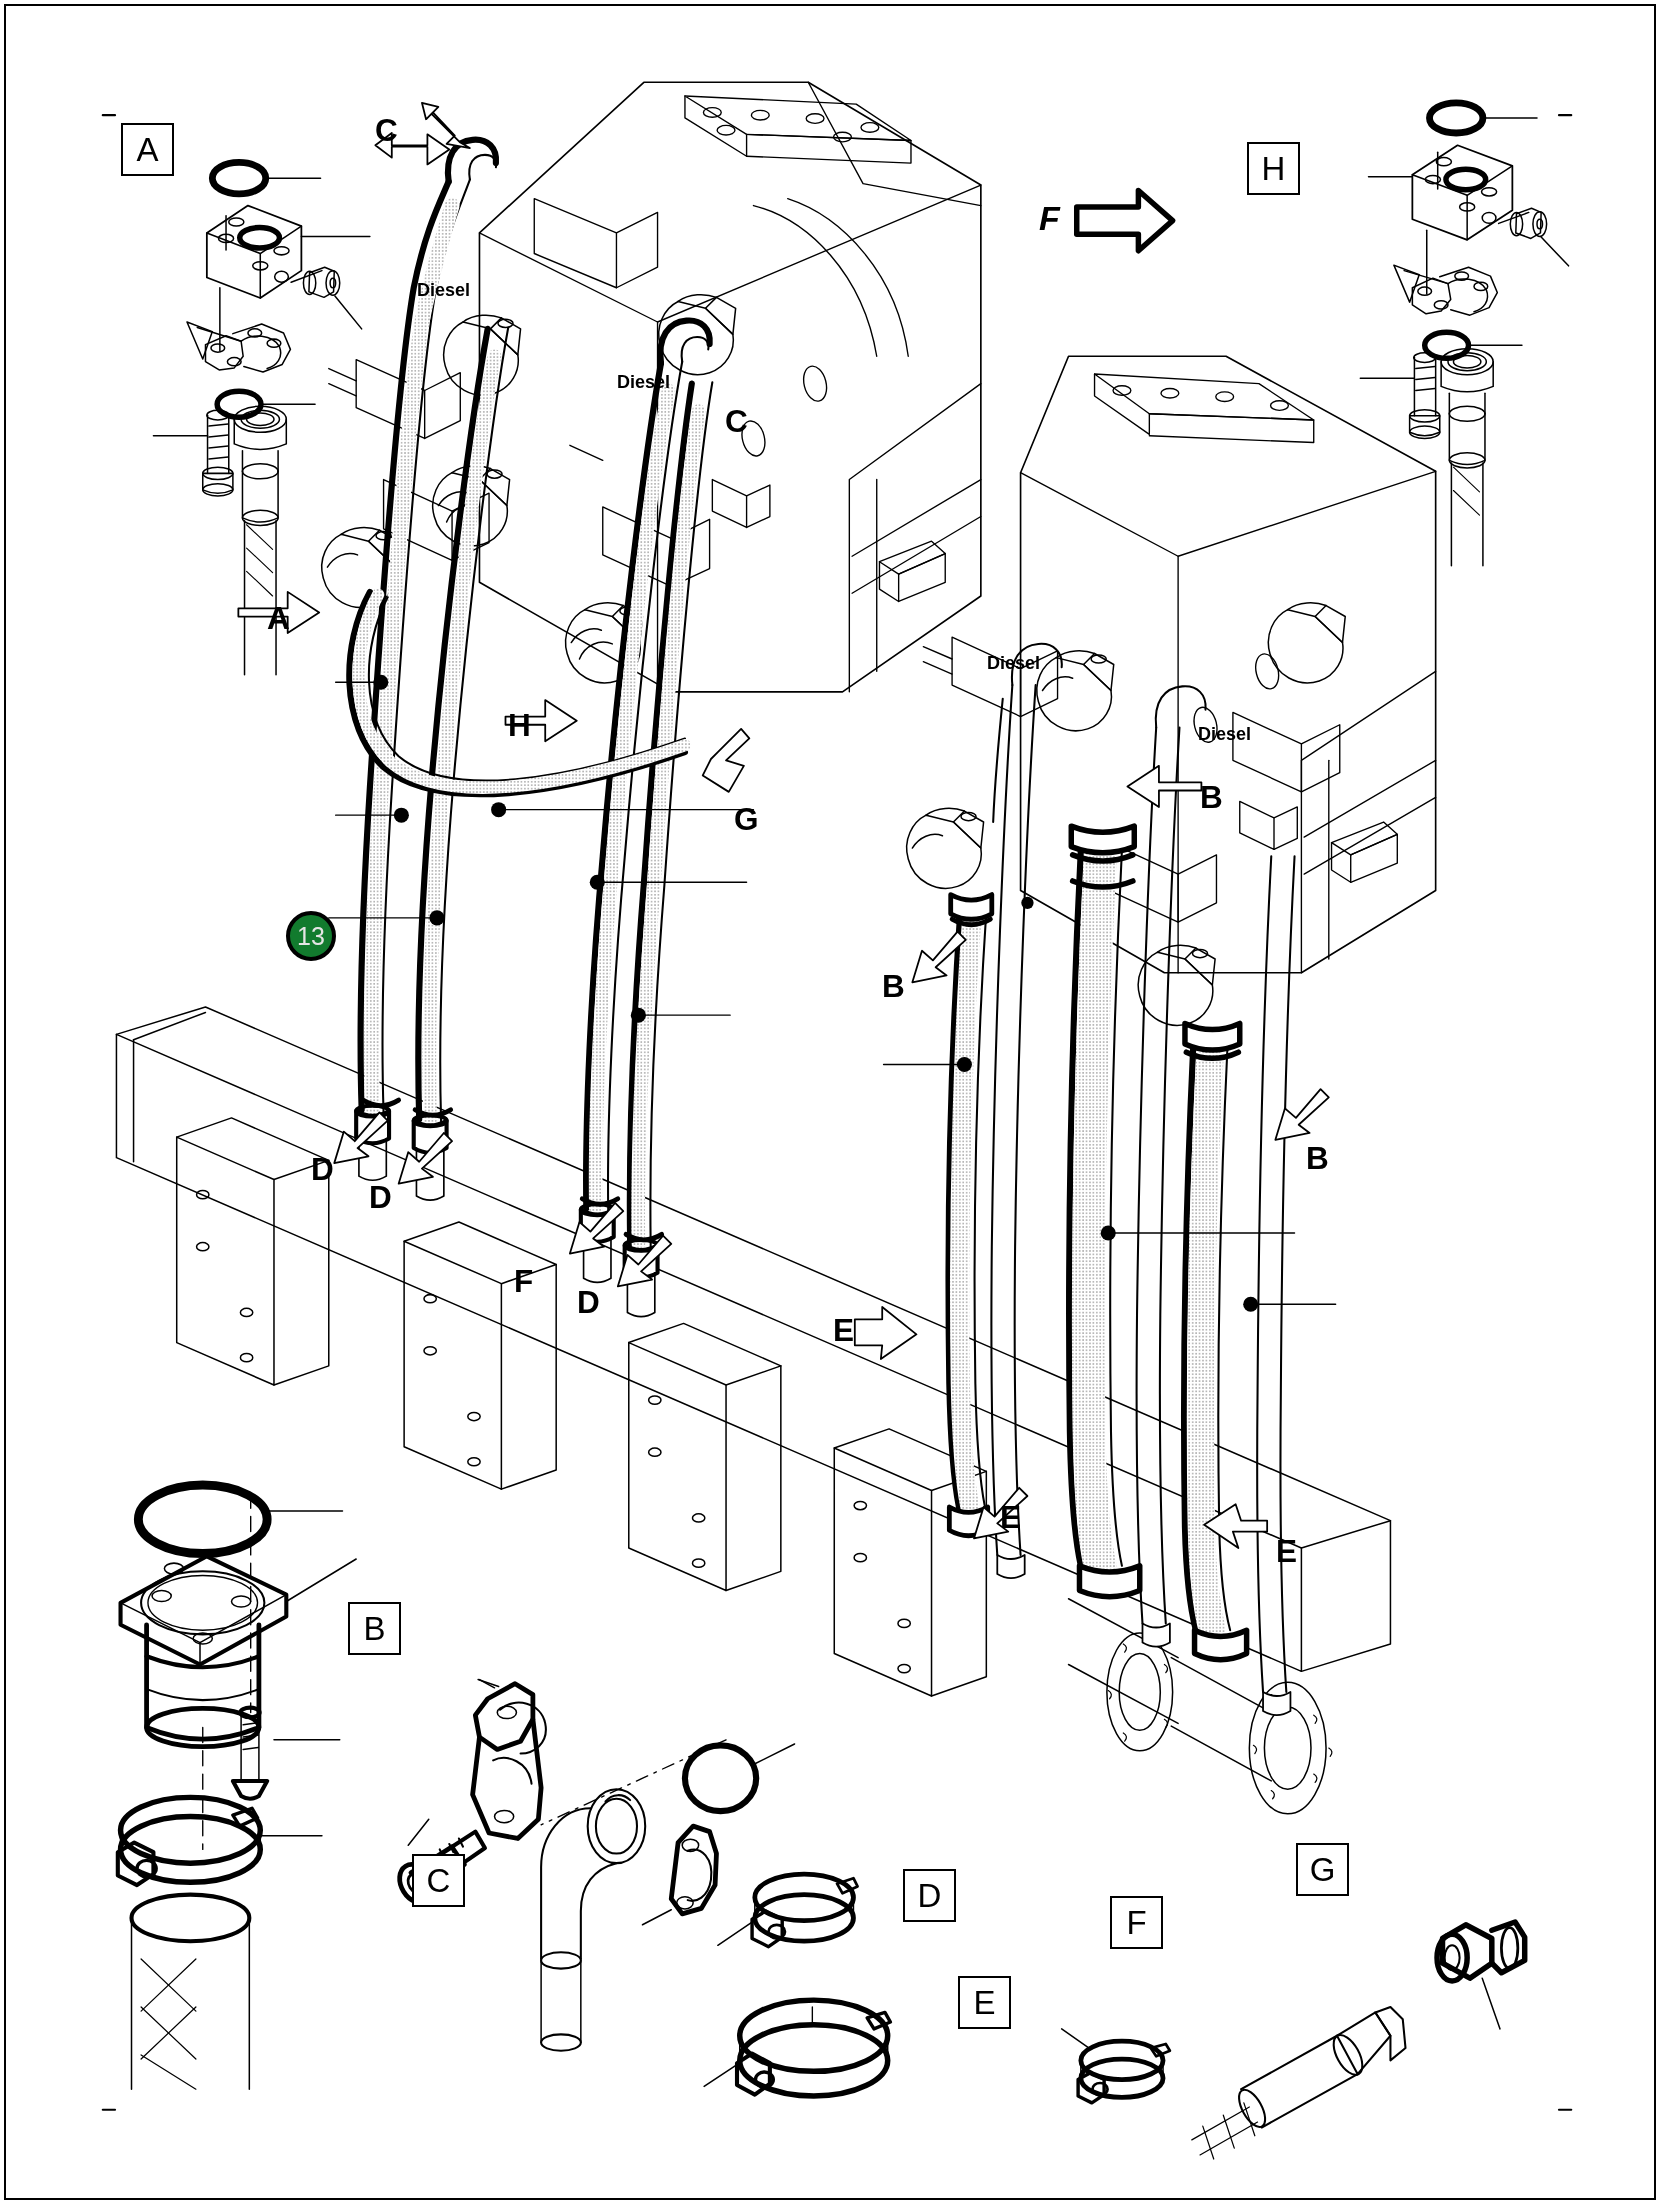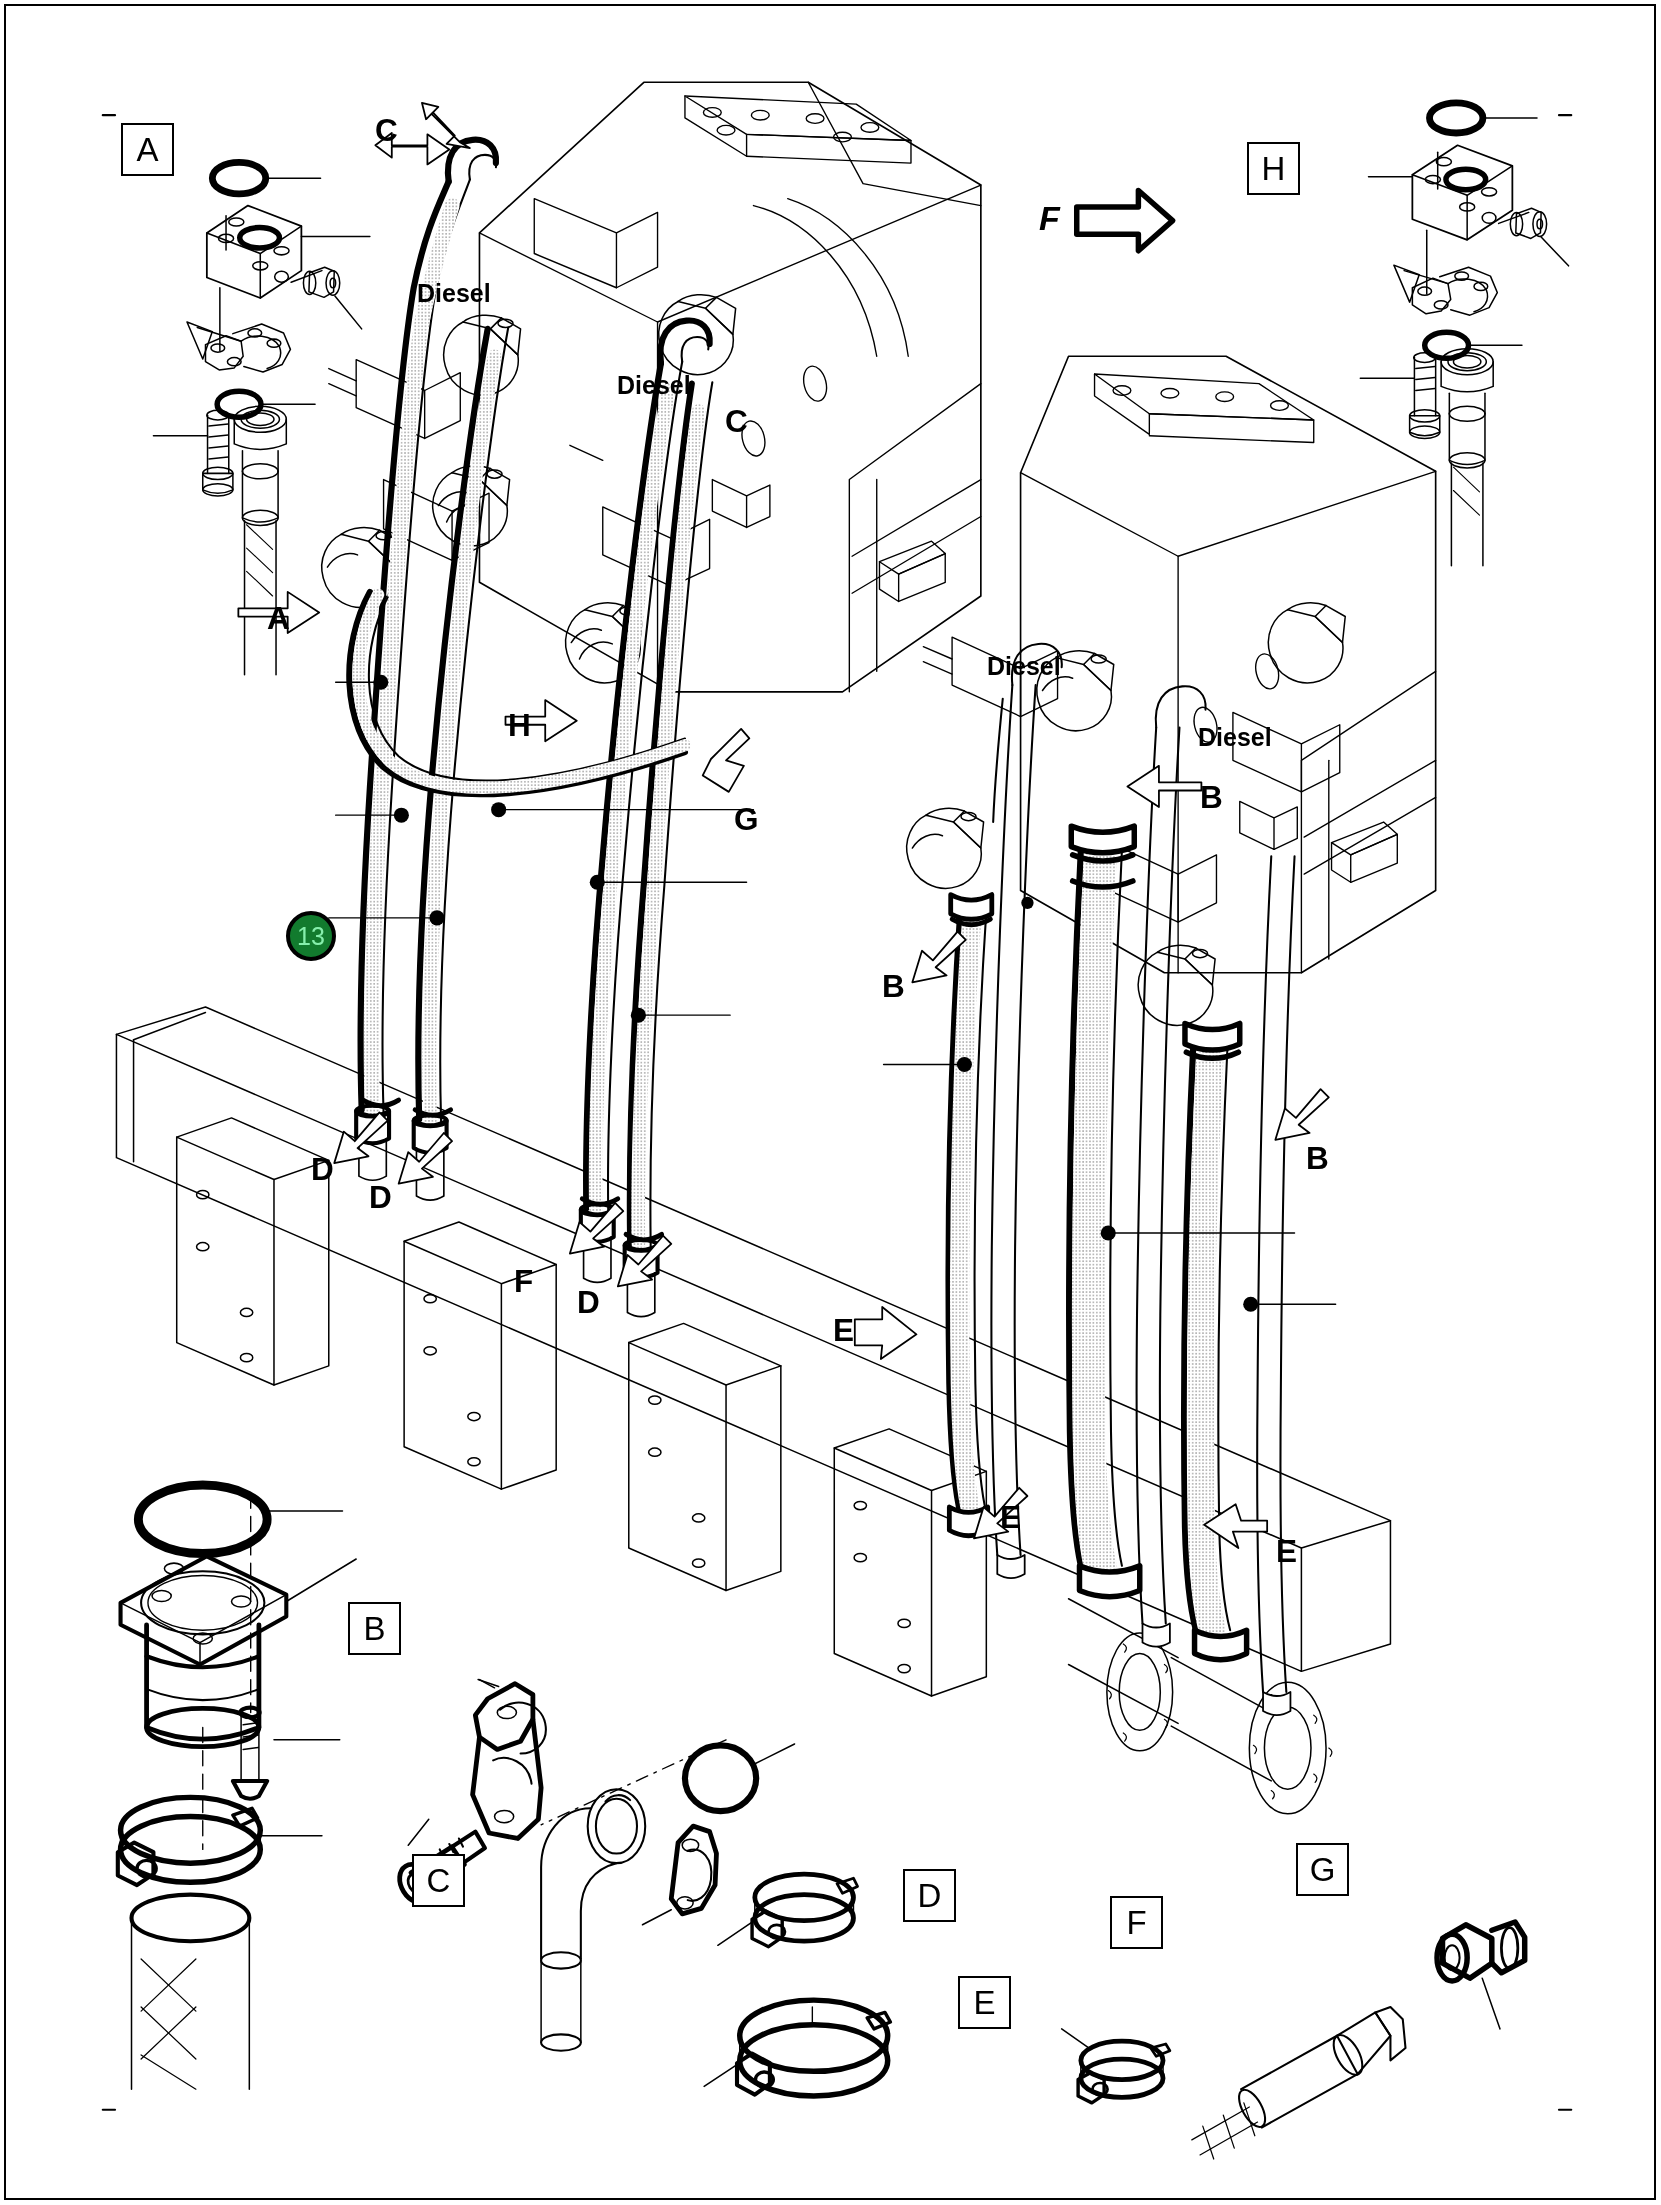--- a/index.html
+++ b/index.html
@@ -4,22 +4,22 @@
 <style>
   html,body{margin:0;padding:0;background:#fff;}
   body{font-family:"Liberation Sans",sans-serif;}
   #page{position:relative;width:1661px;height:2205px;background:#ffffff;overflow:hidden;}
   #frame{position:absolute;left:4.1px;top:4.1px;width:1652px;height:2196px;border:2.1px solid #000;box-sizing:border-box;}
   svg#art{position:absolute;left:0;top:0;width:1661px;height:2205px;}
   .lbl{position:absolute;font-family:"Liberation Sans",sans-serif;font-weight:bold;color:#000;line-height:1;white-space:nowrap;}
   .boxlbl{position:absolute;border:2.1px solid #000;background:#fff;display:flex;align-items:center;justify-content:center;
           font-family:"Liberation Sans",sans-serif;font-weight:normal;color:#000;box-sizing:border-box;}
   .arrowletter{font-size:31.5px;}
-  .diesel{font-size:25px;font-weight:bold;}
-  .badge{position:absolute;border-radius:50%;background:#127B2E;border:4.8px solid #000;color:#86efac;
+  .diesel{font-size:18px;font-weight:bold;}
+  .badge{position:absolute;border-radius:50%;background:#127B2E;border:4.8px solid #000;color:#e5e5e5;
          display:flex;align-items:center;justify-content:center;font-size:25px;font-family:"Liberation Sans",sans-serif;}
   .viewF{position:absolute;font-size:34px;font-weight:bold;font-style:italic;color:#000;}
 </style>
 </head>
 <body>
 
 <div id="page">
   <div id="frame"></div>
 
   <svg id="art" viewBox="0 0 2425 3219" xmlns="http://www.w3.org/2000/svg">

